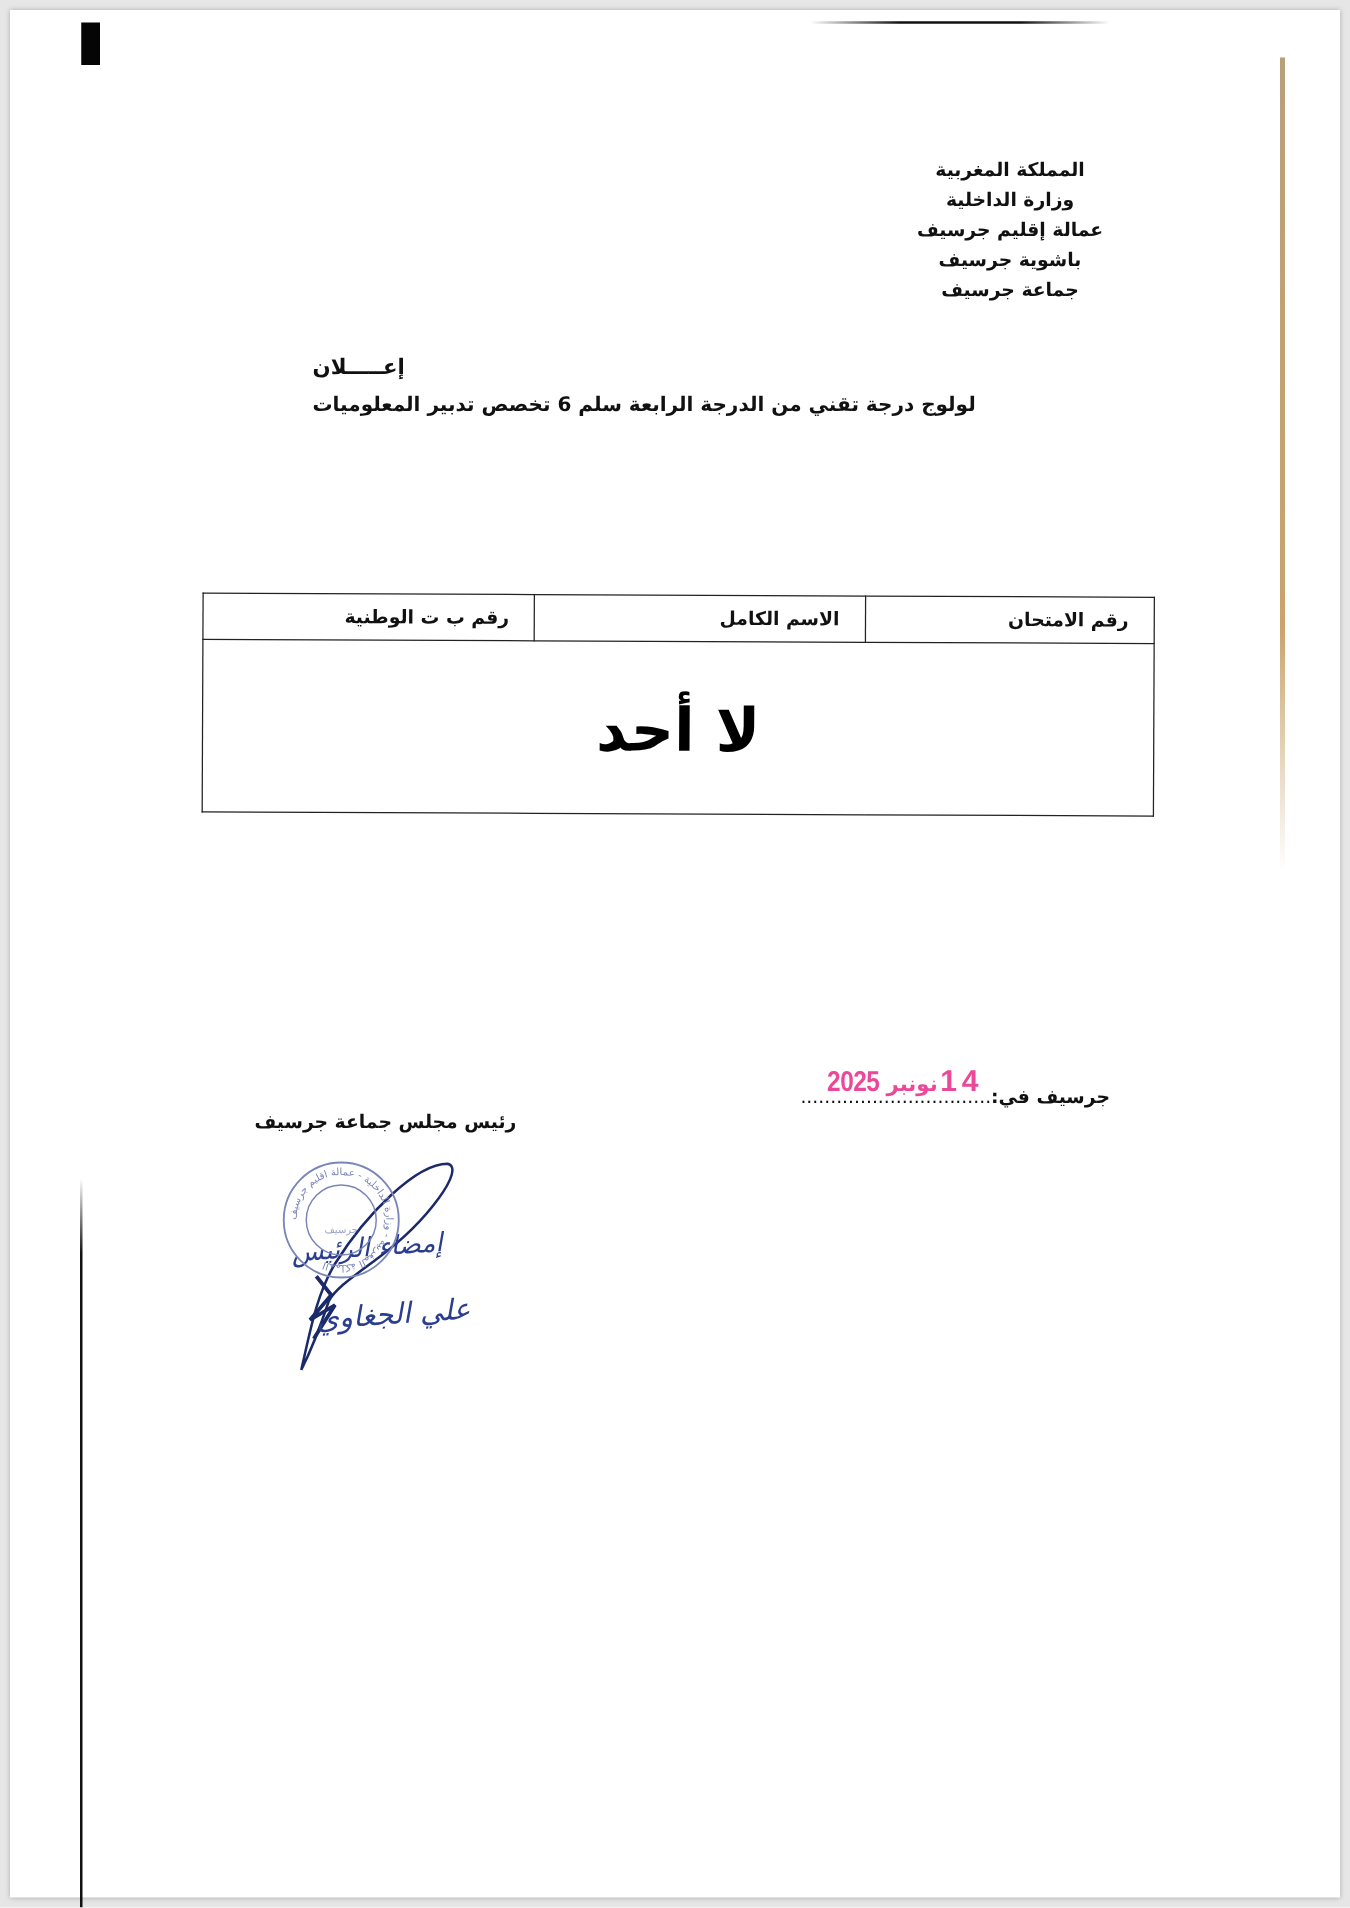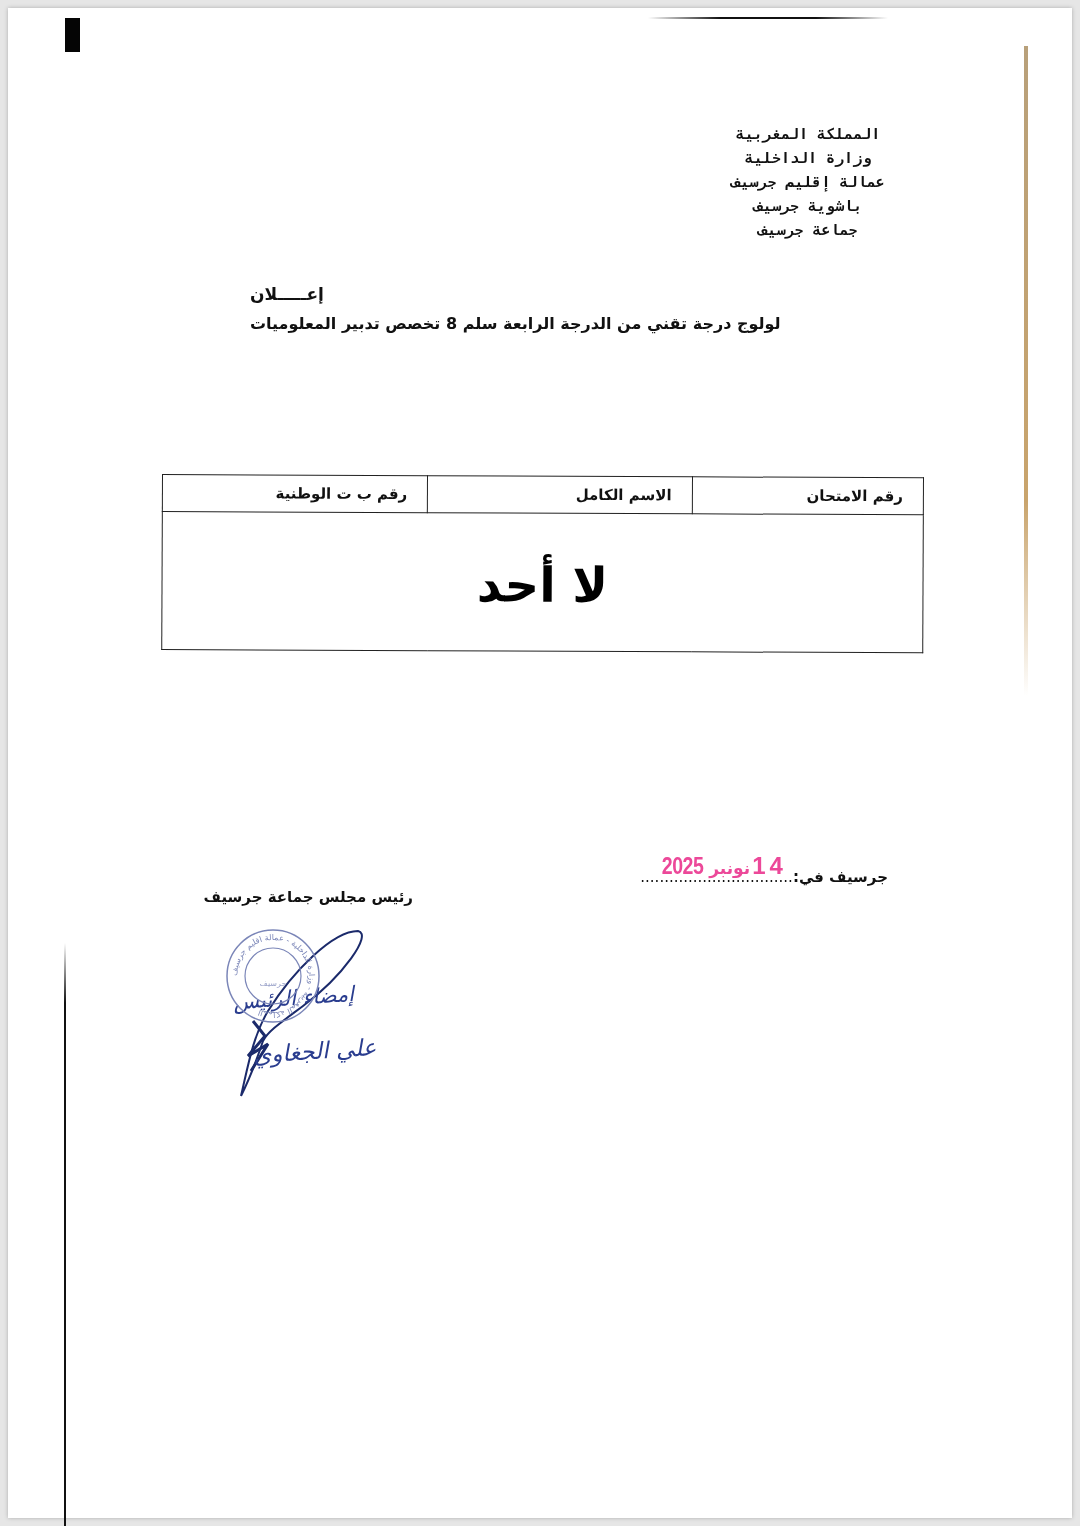--- a/index.html
+++ b/index.html
@@ -31,21 +31,21 @@
     }
     .edge-left {
       position: absolute; left: 56px; top: 935px; width: 2px; height: 583px;
       background: linear-gradient(to bottom, rgba(0,0,0,0), #111 60px, #111);
     }
     .ar { direction: rtl; font-weight: bold; color: #111; }
     .header-block {
       position: absolute; left: 720px; top: 116px; width: 160px;
       text-align: center; font-size: 15px; line-height: 24px;
     }
-    .header-block div { white-space: nowrap; font-family: Liberation Mono, monospace; }
+    .header-block div { white-space: nowrap; }
     .title-block {
       position: absolute; left: 242px; top: 252px; width: 600px;
       text-align: left;
       margin-top: 20px;
     }
     .title-block .t-main { font-size: 17px; line-height: 28px; }
     .title-block .t-line { font-size: 16px; line-height: 32px; white-space: nowrap; }
     .results-table {
       position: absolute; left: 154px; top: 466px;
       width: 762px; height: 171px;
@@ -108,21 +108,21 @@
   <div class="header-block ar">
     <div>المملكة المغربية</div>
     <div>وزارة الداخلية</div>
     <div>عمالة إقليم جرسيف</div>
     <div>باشوية جرسيف</div>
     <div>جماعة جرسيف</div>
   </div>
 
   <div class="title-block ar">
     <div class="t-main">إعـــــلان</div>
-    <div class="t-line">لولوج درجة تقني من الدرجة الرابعة سلم 8 تخصص تدبير المعلوميات</div>
+    <div class="t-line">لولوج درجة تقني من الدرجة الرابعة سلم 6 تخصص تدبير المعلوميات</div>
   </div>
 
   <table class="results-table">
     <thead>
       <tr>
         <th style="width:250px">رقم ب ت الوطنية</th>
         <th style="width:250px">الاسم الكامل</th>
         <th style="width:210px">رقم الامتحان</th>
       </tr>
     </thead>

